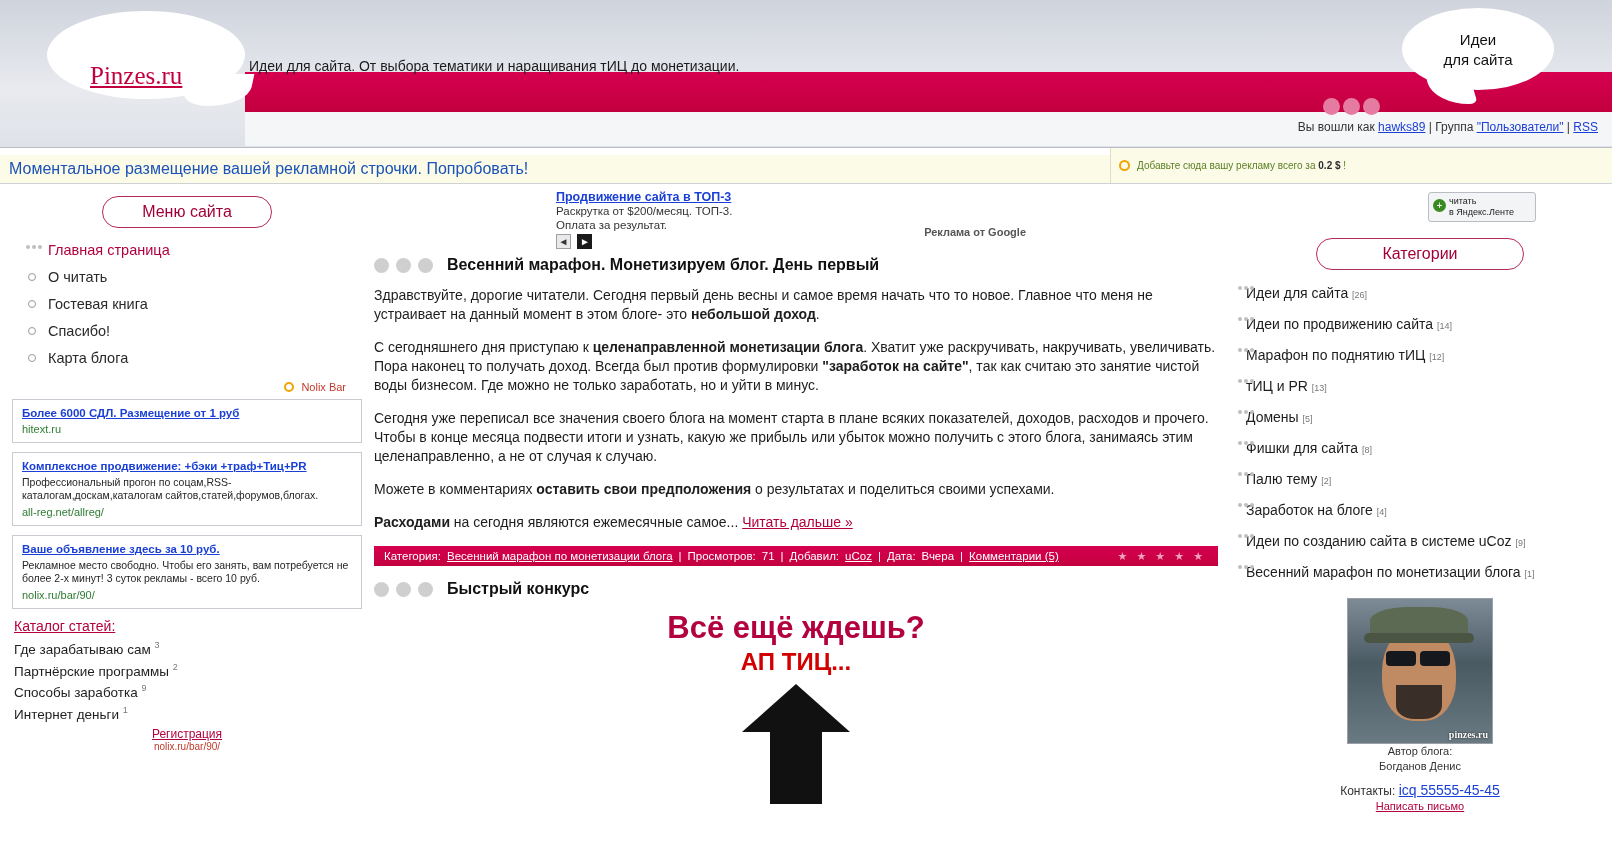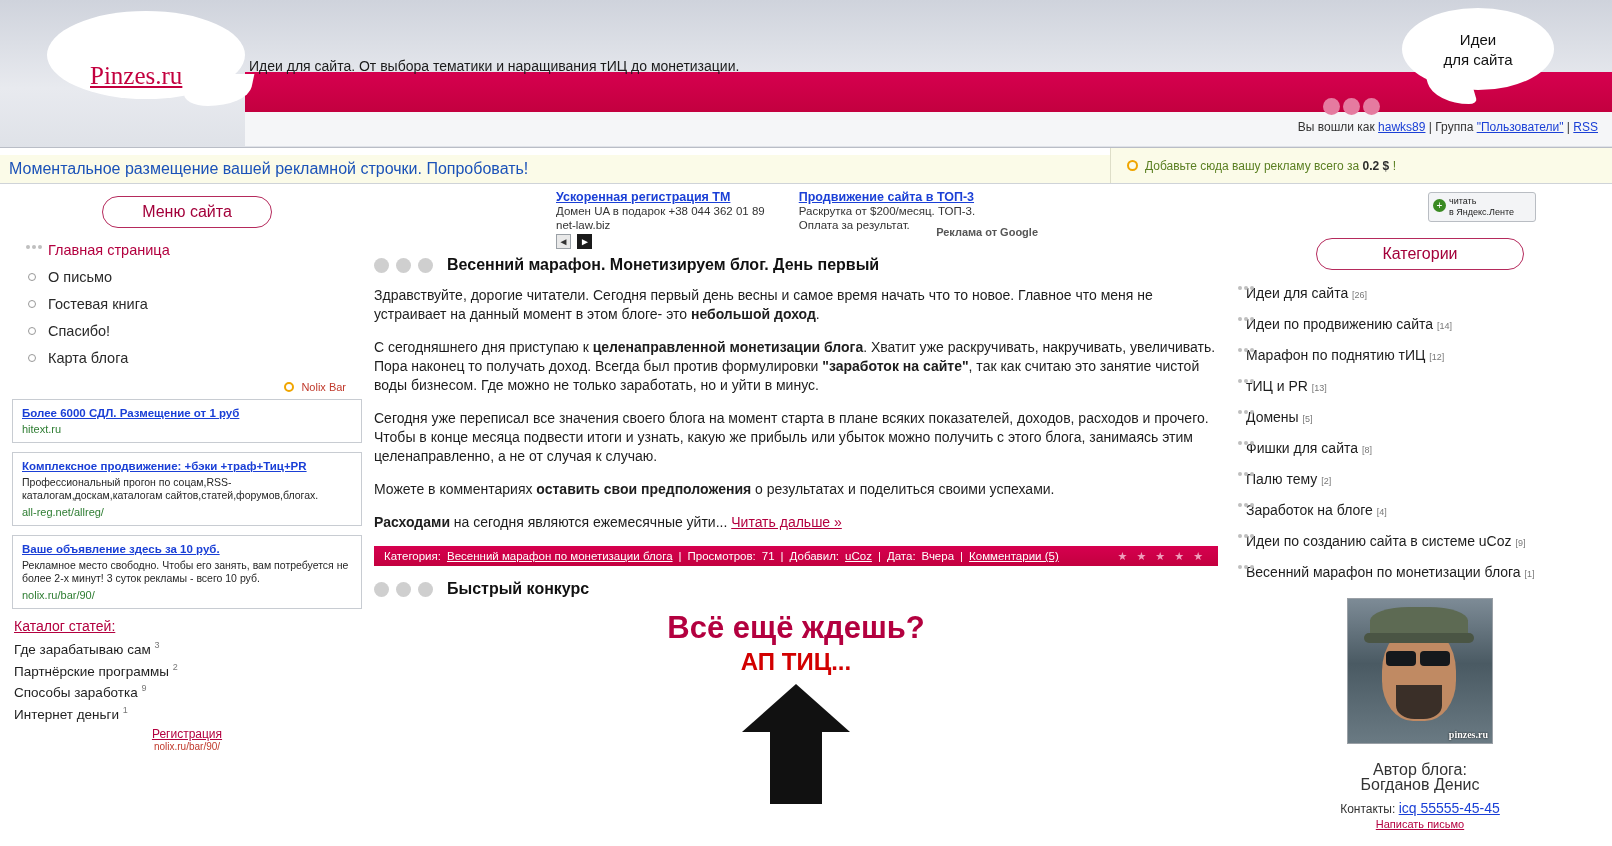--- a/index.html
+++ b/index.html
@@ -68,22 +68,22 @@
 
   
   .adstrip { display:flex; height:36px; border-bottom:1px solid #cfd3d8; }
   .adstrip .left {
     flex:0 0 1110px; background:#fbfbe8;
     display:flex; align-items:center; padding-left:9px;
     font-size:16px; color:#1b52b8;margin-top:7px;
   }
   .adstrip .right {
     flex:1; background:#fbfbe8; border-left:1px solid #dedec8;
-    display:flex; align-items:center; padding-left:16px;
-    font-size:12px; color:#5a7f21;
+    display:flex; align-items:center; padding-left:8px;
+    font-size:10px; color:#5a7f21;
   }
   .adstrip .right .nolix-o {
     display:inline-block; width:11px; height:11px; border:2px solid #f0a500;
     border-radius:50%; margin-right:7px;
   }
   .adstrip .right b { color:#2d2d2d; }
 
   
   .wrap { display:flex; height:662px; }
 
@@ -133,21 +133,21 @@
   .gads .cols { display:flex; gap:34px; }
   .gads .c a { color:#1a3fd6; font-weight:bold; text-decoration:underline; font-size:12.5px;}
   .gads .c div { color:#333; font-size:11.5px; line-height:14px;}
   .gads .nav { margin-top:2px; }
   .gads .nav .b {
     display:inline-block; width:15px; height:15px; background:#e9e9e9;
     border:1px solid #9aa0a6; text-align:center; line-height:13px; font-size:10px;
     margin-right:3px; color:#333;
   }
   .gads .nav .b.dark { background:#1a1a1a; color:#fff; border-color:#1a1a1a;}
-  .gads .by { position:absolute; right:180px; top:36px; font-size:11px; color:#555; font-weight:bold;}
+  .gads .by { position:absolute; right:192px; top:36px; font-size:11px; color:#555; font-weight:bold;}
 
   .post-title { display:flex; align-items:center; margin:10px 0 12px 0; }
   .post-title .circ { display:flex; gap:7px; margin-right:14px; }
   .post-title .circ i { width:15px; height:15px; border-radius:50%; background:#cfcfcf; display:block;}
   .post-title h2 { margin:0; font-size:16px; color:#111; }
   .post p { margin:0 0 14px 0; font-size:14px; line-height:19px; color:#1d1d1d; }
   .post a { color:#b3003f; }
   .readmore { color:#b3003f; text-decoration:underline; }
 
   .post-meta {
@@ -206,21 +206,21 @@
   .avatar .face { position:absolute; left:34px; top:26px; width:74px; height:96px; background:#c08a63; border-radius:48% 48% 42% 42%;}
   .avatar .hat { position:absolute; left:22px; top:8px; width:98px; height:34px; background:#5d6a53; border-radius:40% 40% 10% 10%;}
   .avatar .brim { position:absolute; left:16px; top:34px; width:110px; height:10px; background:#4a5544; border-radius:6px;}
   .avatar .glass { position:absolute; top:52px; width:30px; height:15px; background:#15181c; border-radius:4px;}
   .avatar .glass.l { left:38px; } .avatar .glass.r { left:72px; }
   .avatar .beard { position:absolute; left:48px; top:86px; width:46px; height:34px; background:#3a2f28; border-radius:0 0 40% 40%;}
   .avatar .wm {
     position:absolute; right:4px; bottom:3px; color:#fff; font-size:10px; font-weight:bold;
     font-family:"Liberation Serif", serif; text-shadow:0 0 2px #000;
   }
-  .author { text-align:center; font-size:16px; color:#333; margin-top:18px; line-height:15px;}
+  .author { text-align:center; font-size:11px; color:#333; margin-top:0; line-height:15px;}
   .contacts { text-align:center; font-size:12px; color:#333; margin-top:8px;}
   .contacts a { color:#1a3fd6; font-size:14px; }
   .write { text-align:center; font-size:11px; color:#b3003f; text-decoration:underline; margin-top:2px;}
 </style>
 </head>
 <body>
 
 <div class="header">
   <div class="pink-band"></div>
   <div class="pink-band2"></div>
@@ -267,21 +267,21 @@
   <div class="col-left">
     <div class="menu-pill">Меню сайта</div>
 
     <div class="menu-list">
       <div class="menu-item">
         <span class="bullets"><i></i><i></i><i></i></span>
         <a href="#">Главная страница</a>
       </div>
       <div class="menu-item plain">
         <span class="dot-o"></span>
-        <a href="#">О письмо</a>
+        <a href="#">О читать</a>
       </div>
       <div class="menu-item plain">
         <span class="dot-o"></span>
         <a href="#">Гостевая книга</a>
       </div>
       <div class="menu-item plain">
         <span class="dot-o"></span>
         <a href="#">Спасибо!</a>
       </div>
       <div class="menu-item plain">
@@ -329,25 +329,20 @@
     </div>
 
     <div class="reg-link">Регистрация</div>
     <div class="reg-sub">nolix.ru/bar/90/</div>
   </div>
 
   <div class="col-center">
 
     <div class="gads">
       <div class="cols">
-        <div class="c">
-          <a href="#">Ускоренная регистрация ТМ</a>
-          <div>Домен UA в подарок +38 044 362 01 89</div>
-          <div>net-law.biz</div>
-        </div>
         <div class="c">
           <a href="#">Продвижение сайта в ТОП-3</a>
           <div>Раскрутка от $200/месяц. ТОП-3.</div>
           <div>Оплата за результат.</div>
         </div>
       </div>
       <div class="nav">
         <span class="b">◄</span>
         <span class="b dark">►</span>
       </div>
@@ -368,21 +363,21 @@
         <span>Здравствуйте, дорогие читатели. Сегодня первый день весны и самое время начать что то новое. Главное что меня не устраивает на данный момент в этом блоге- это </span><b>небольшой доход</b><span>.</span>
       </p>
       <p>
         <span>С сегодняшнего дня приступаю к </span><b>целенаправленной монетизации блога</b><span>. Хватит уже раскручивать, накручивать, увеличивать. Пора наконец то получать доход. Всегда был против формулировки </span><b>"заработок на сайте"</b><span>, так как считаю это занятие чистой воды бизнесом. Где можно не только заработать, но и уйти в минус.</span>
       </p>
       <p>Сегодня уже переписал все значения своего блога на момент старта в плане всяких показателей, доходов, расходов и прочего. Чтобы в конце месяца подвести итоги и узнать, какую же прибыль или убыток можно получить с этого блога, занимаясь этим целенаправленно, а не от случая к случаю.</p>
       <p>
         <span>Можете в комментариях </span><b>оставить свои предположения</b><span> о результатах и поделиться своими успехами.</span>
       </p>
       <p>
-        <b>Расходами</b><span> на сегодня являются ежемесячные уйти... </span><a class="readmore" href="#">Читать дальше »</a>
+        <b>Расходами</b><span> на сегодня являются ежемесячные самое... </span><a class="readmore" href="#">Читать дальше »</a>
       </p>
     </div>
 
     <div class="post-meta">
       <span>Категория:</span>
       <a href="#">Весенний марафон по монетизации блога</a>
       <span>|</span>
       <span>Просмотров:</span>
       <span>71</span>
       <span>|</span>

